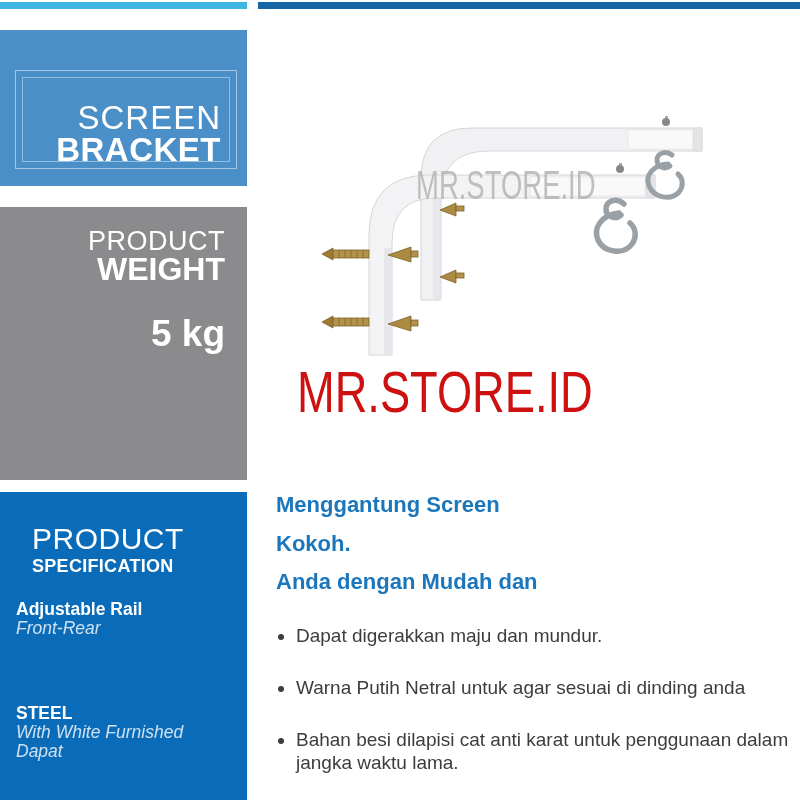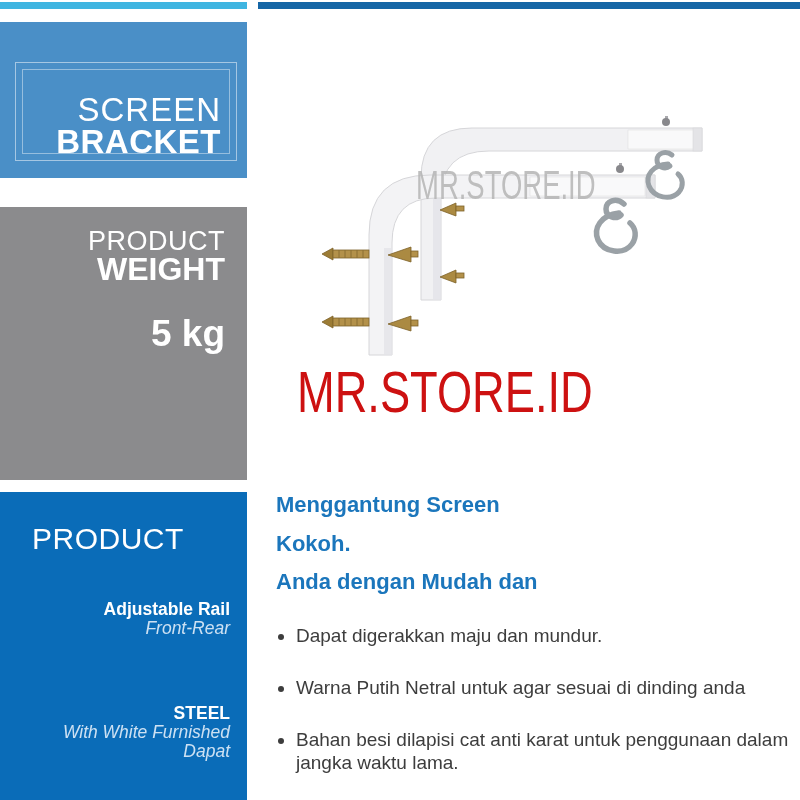--- a/index.html
+++ b/index.html
@@ -9,39 +9,39 @@
     font-family:"Liberation Sans", sans-serif;
     -webkit-font-smoothing:antialiased;
   }
   .abs{position:absolute;}
 
   
   .bar-left{left:0;top:2px;width:247px;height:7px;background:#3fb5e1;}
   .bar-right{left:258px;top:2px;width:542px;height:7px;background:#1566a6;}
 
   
-  .title-card{left:0;top:22px;width:247px;height:156px;background:#4a8fc7;}
+  .title-card{left:0;top:30px;width:247px;height:156px;background:#4a8fc7;}
   .title-frame{position:absolute;left:15px;top:40px;right:10px;bottom:17px;
     border:1px solid rgba(255,255,255,.5);}
   .title-frame-inner{position:absolute;left:6px;top:6px;right:6px;bottom:6px;
     border:1px solid rgba(255,255,255,.42);}
   .title-text{position:absolute;right:26px;top:72px;text-align:right;color:#ffffff;line-height:32px;}
   .title-w1{font-size:33px;font-weight:400;letter-spacing:1px;}
   .title-w2{font-size:33px;font-weight:700;letter-spacing:.5px;text-align:right;}
 
   .weight-card{left:0;top:207px;width:247px;height:273px;background:#8b8b8d;}
   .weight-labels{position:absolute;right:22px;top:20px;text-align:right;color:#ffffff;line-height:28px;}
   .weight-w1{font-size:27px;font-weight:400;letter-spacing:.5px;}
   .weight-w2{font-size:32px;font-weight:700;}
   .weight-value{position:absolute;right:22px;top:106px;color:#ffffff;font-size:37px;font-weight:700;}
 
   .spec-card{left:0;top:492px;width:247px;height:308px;background:#0a6cb8;color:#fff;}
   .spec-t1{position:absolute;left:32px;top:30px;font-size:30px;font-weight:400;letter-spacing:.5px;}
   .spec-t2{position:absolute;left:32px;top:64px;font-size:18px;font-weight:700;letter-spacing:.3px;}
-  .spec-item{position:absolute;left:40px;width:190px;text-align:right;}
+  .spec-item{position:absolute;left:16px;width:190px;}
   .spec-item.i0{top:108px;} .spec-item.i1{top:162px;} .spec-item.i2{top:212px;}
   .spec-label{font-size:17.5px;font-weight:700;line-height:19px;color:#ffffff;}
   .spec-value{font-size:17.5px;font-weight:400;line-height:19px;color:#cde1f3;font-style:italic;}
 
   
   .photo{left:300px;top:95px;width:500px;height:280px;}
 
   
   .watermark{left:416px;top:162px;font-size:41px;font-weight:400;color:#b5b5b5;
     opacity:.85;transform:scaleX(.67);transform-origin:left top;white-space:nowrap;z-index:5;}
@@ -74,20 +74,21 @@
 <div class="abs weight-card">
   <div class="weight-labels">
     <div class="weight-w1">PRODUCT</div>
     <div class="weight-w2">WEIGHT</div>
   </div>
   <div class="weight-value">5 kg</div>
 </div>
 
 <div class="abs spec-card">
   <div class="spec-t1">PRODUCT</div>
+  <div class="spec-t2">SPECIFICATION</div>
 
   <div class="spec-item i0">
     <div class="spec-label">Adjustable Rail</div>
     <div class="spec-value">Front-Rear</div>
   </div>
   <div class="spec-item i2">
     <div class="spec-label">STEEL</div>
     <div class="spec-value">With White Furnished Dapat</div>
   </div>
 </div>

